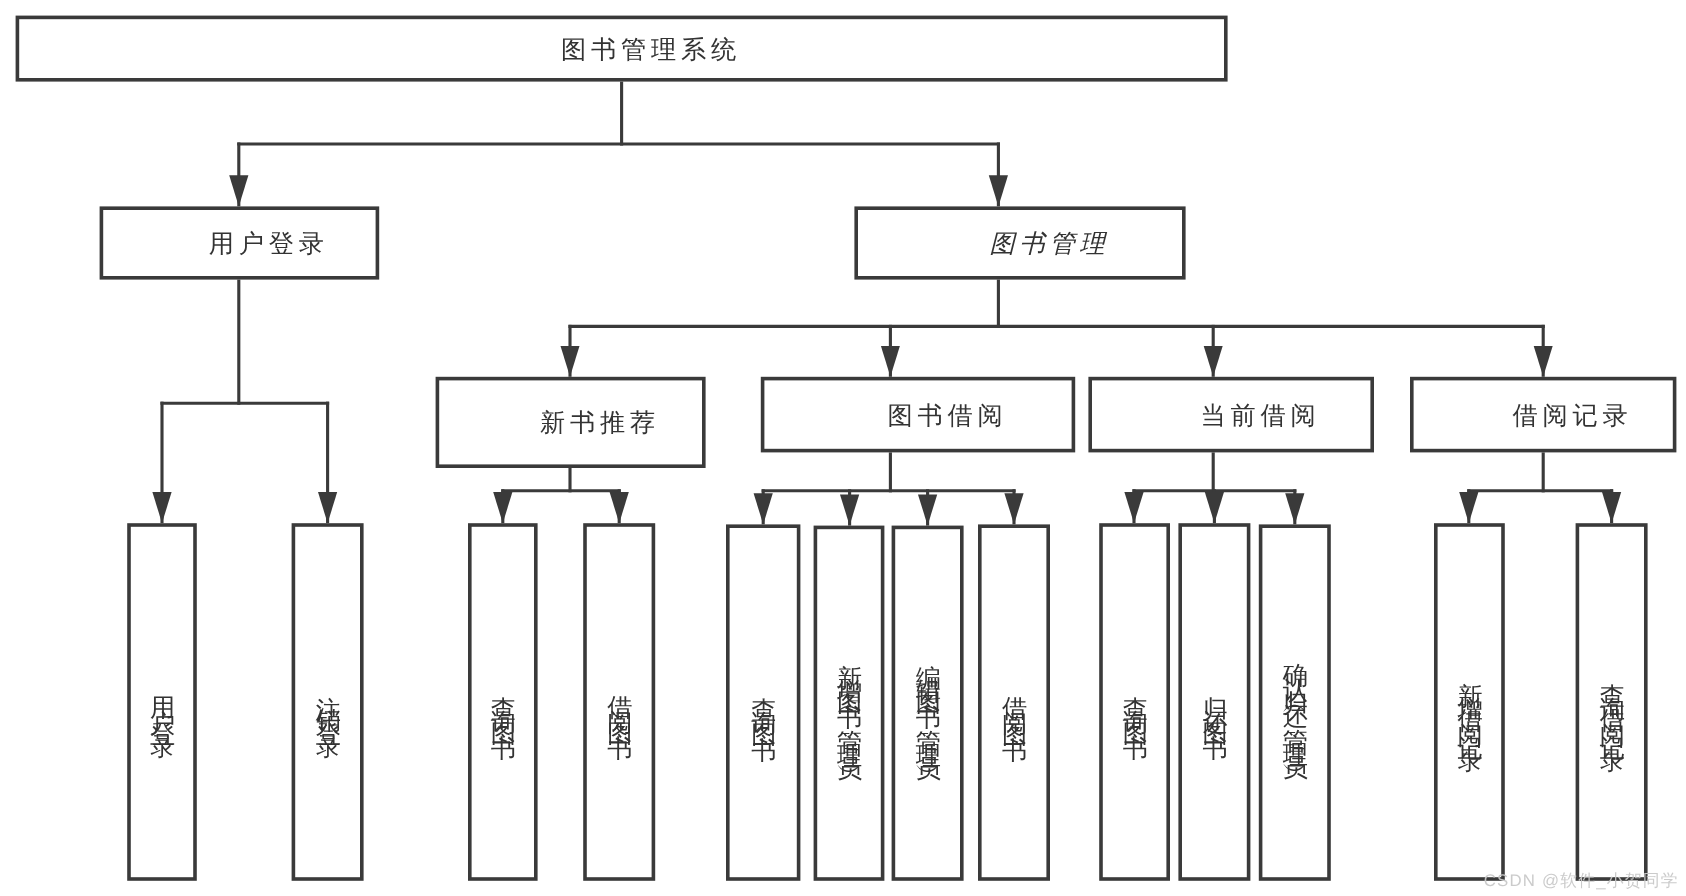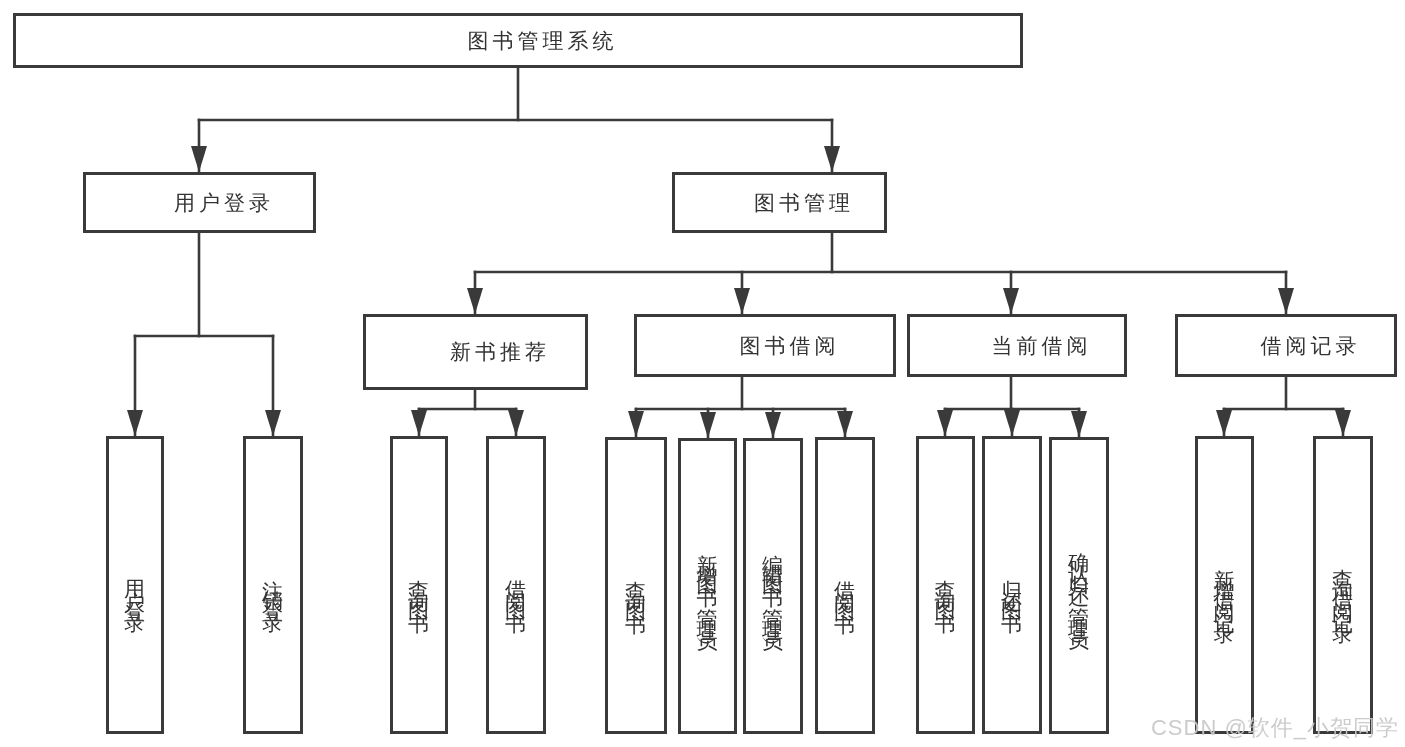--- a/index.html
+++ b/index.html
@@ -45,21 +45,21 @@
     text-orientation: mixed;
     font-size: 21px;
     line-height: 1.1;
     letter-spacing: 11px;
     white-space: nowrap;
   }
   .watermark {
     position: absolute;
     right: 6px;
     bottom: 4px;
-    font-size: 22px;
+    font-size: 14px;
     letter-spacing: 1px;
     color: #c9c9c9;
     opacity: 0.95;
     z-index: 10;
     white-space: nowrap;
   }
 </style>
 </head>
 <body>
 
@@ -106,25 +106,25 @@
       <line x1="1012" y1="409" x2="1012" y2="436" marker-end="url(#ah)"></line>
       <line x1="1079" y1="409" x2="1079" y2="437" marker-end="url(#ah)"></line>
       <line x1="1224" y1="409" x2="1224" y2="436" marker-end="url(#ah)"></line>
       <line x1="1343" y1="409" x2="1343" y2="436" marker-end="url(#ah)"></line>
     </g>
   </svg>
 
   <div class="node" style="left:13px; top:13px; width:1010px; height:55px;">图书管理系统</div>
 
   <div class="node" style="left:83px; top:172px; width:233px; height:61px;">用户登录</div>
-  <div class="node" style="left:672px; top:172px; width:215px; height:61px;">图书管理</div>
+  <div class="node" style="left:712px; top:172px; width:276px; height:61px;font-style:italic;">图书管理</div>
 
   <div class="node" style="left:363px; top:314px; width:225px; height:76px;">新书推荐</div>
   <div class="node" style="left:634px; top:314px; width:262px; height:63px;">图书借阅</div>
-  <div class="node" style="left:907px; top:314px; width:220px; height:63px;">当前借阅</div>
+  <div class="node" style="left:907px; top:314px; width:238px; height:63px;">当前借阅</div>
   <div class="node" style="left:1175px; top:314px; width:222px; height:63px;">借阅记录</div>
 
   <div class="vnode" style="left:106px; top:436px; width:58px; height:298px;">
     <span class="vtext">用户登录</span>
   </div>
   <div class="vnode" style="left:243px; top:436px; width:60px; height:298px;">
     <span class="vtext">注销登录</span>
   </div>
 
   <div class="vnode" style="left:390px; top:436px; width:58px; height:298px;">

